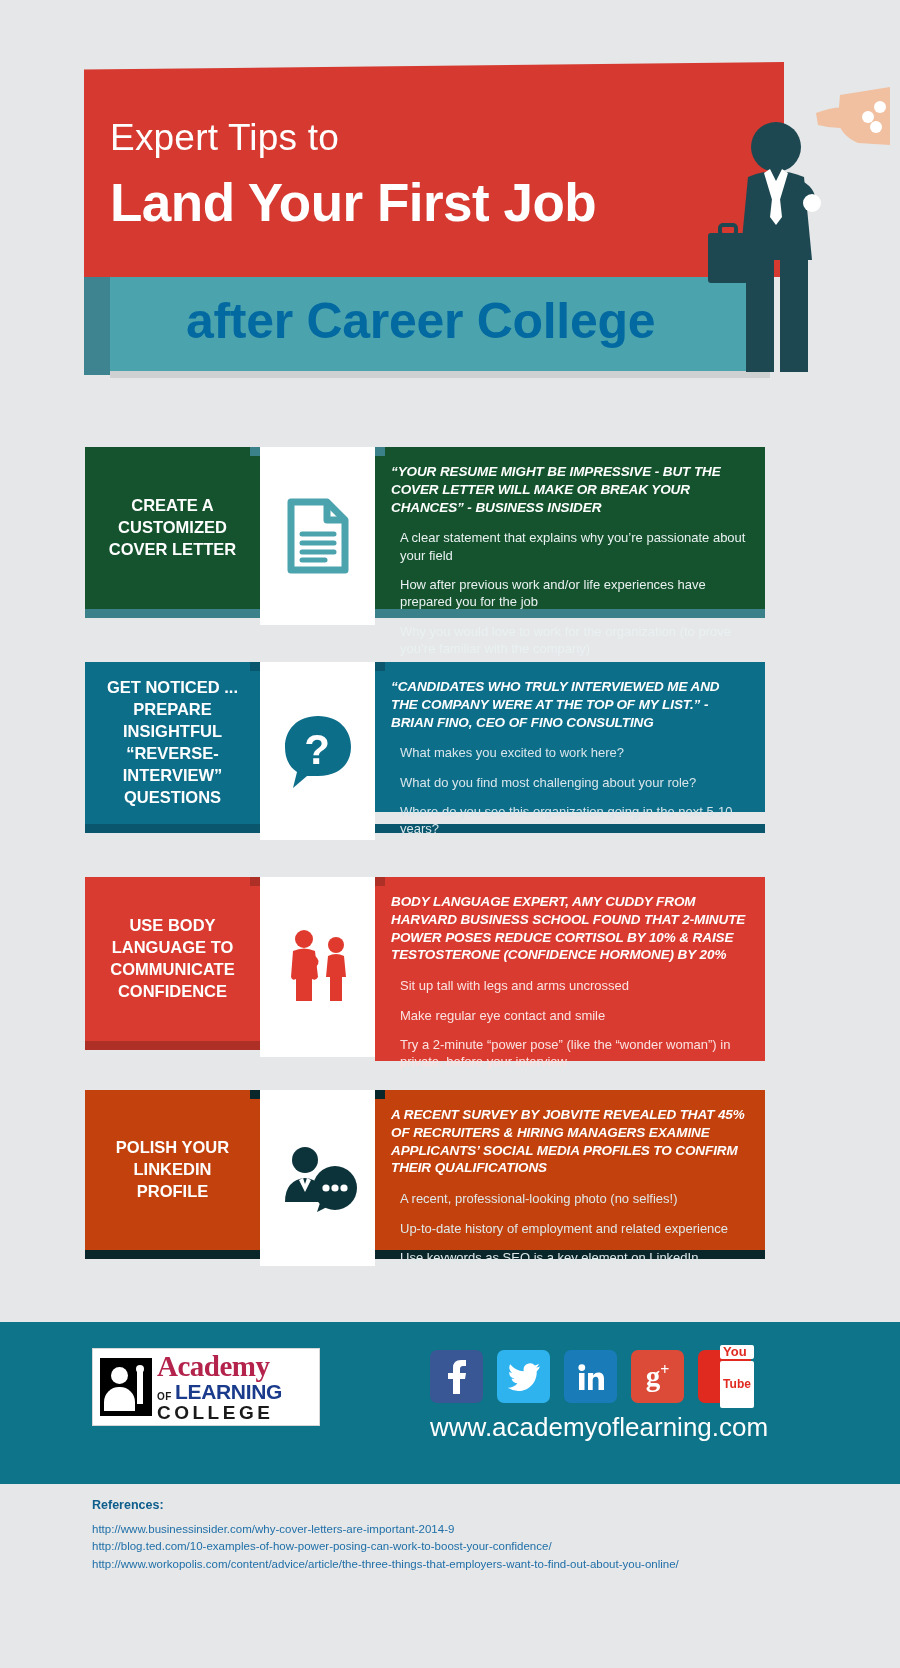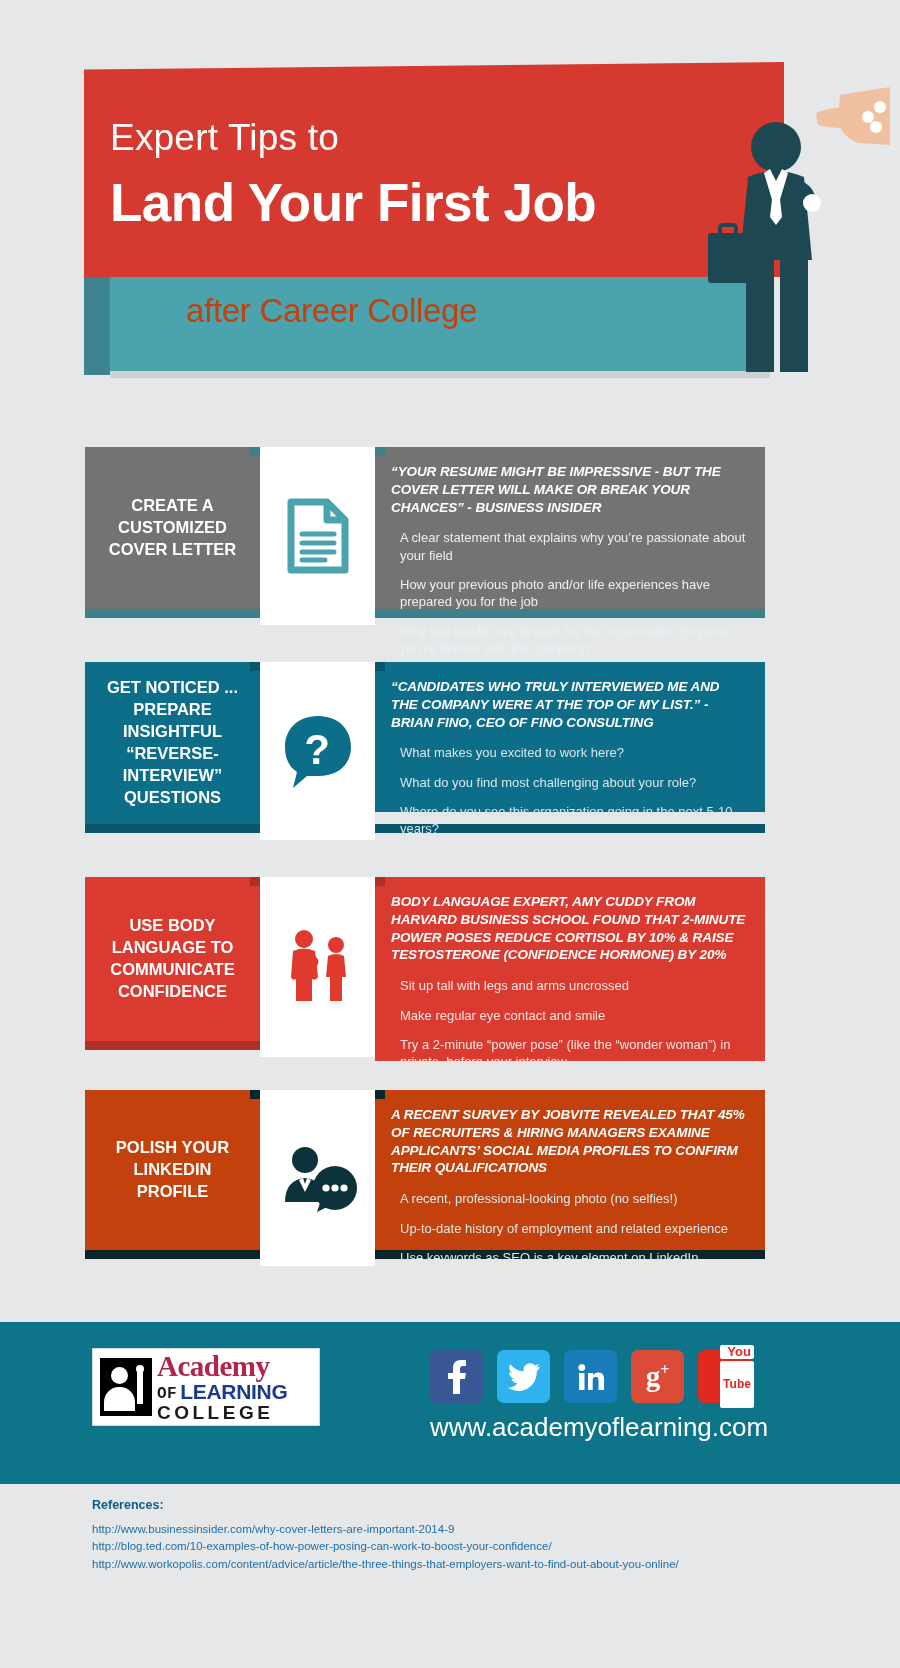--- a/index.html
+++ b/index.html
@@ -41,21 +41,21 @@
     font-size:37px; color:#ffffff; font-weight:400;
     letter-spacing:.2px;
   }
   .hdr-line2 {
     position:absolute; left:110px; top:172px;
     font-size:53px; color:#ffffff; font-weight:bold;
     letter-spacing:-.5px;
   }
   .hdr-line3 {
     position:absolute; left:186px; top:292px;
-    font-size:33px; color:#c2410c; font-weight:400;
+    font-size:50px; color:#0369a1; font-weight:700;
     letter-spacing:-.3px;
   }
 
   .hdr-figure { position:absolute; left:690px; top:85px; width:200px; height:300px; }
 
   
   .section { position:absolute; left:85px; width:680px; }
 
   .sec-left {
     position:absolute; left:0; top:0;
@@ -96,21 +96,21 @@
     font-size:13.5px; line-height:1.32; color:#ffffff;
     margin-bottom:13px; letter-spacing:-.1px;
   }
   .bullet {
     font-size:13px; line-height:1.33; color:#e9f1f2;
     margin-bottom:12px; padding-left:9px;
   }
   .bullet:last-child { margin-bottom:0; }
 
   
-  .c1 .sec-left, .c1 .sec-right { background:#737373; }
+  .c1 .sec-left, .c1 .sec-right { background:#14532d; }
   .c1 .sec-left-shadow, .c1 .sec-right-shadow, .c1 .notch { background:#3b818a; }
   .c2 .sec-left, .c2 .sec-right { background:#0d6e8a; }
   .c2 .sec-left-shadow, .c2 .sec-right-shadow, .c2 .notch { background:#0a566c; }
   .c3 .sec-left, .c3 .sec-right { background:#d93b30; }
   .c3 .sec-left-shadow, .c3 .sec-right-shadow, .c3 .notch { background:#ad2f26; }
   .c4 .sec-left, .c4 .sec-right { background:#c2410c; }
   .c4 .sec-left-shadow, .c4 .sec-right-shadow, .c4 .notch { background:#09262b; }
   .c3 .bullet { color:#fbe3e1; }
   .c4 .bullet { color:#dfe8e9; }
   .c2 .bullet { color:#d8e6eb; }
@@ -142,21 +142,21 @@
   .logo-mark .bar {
     position:absolute; right:9px; top:14px; width:6px; height:32px;
     background:#ffffff;
   }
   .logo-mark .bar:after {
     content:""; position:absolute; left:-1px; top:-7px;
     width:8px; height:8px; background:#ffffff; border-radius:50%;
   }
   .logo-txt { margin-left:5px; line-height:1; }
   .logo-academy { font-size:29px; color:#b3234b; font-weight:bold; font-family:"Liberation Serif", serif; letter-spacing:-.5px; }
-  .logo-of { font-size:16px; color:#1a1a1a; font-weight:bold; letter-spacing:.5px;font-family:Liberation Mono, monospace; }
+  .logo-of { font-size:10px; color:#1a1a1a; font-weight:bold; letter-spacing:.5px; }
   .logo-learning { font-size:21px; color:#1a3b8c; font-weight:bold; letter-spacing:-.3px; }
   .logo-college { font-size:19px; color:#1a1a1a; font-weight:bold; letter-spacing:3.5px; margin-top:1px; }
 
   .social-row {
     position:absolute; left:430px; top:1350px;
     display:flex; gap:14px;
   }
   .social {
     width:53px; height:53px; border-radius:7px;
     display:flex; align-items:center; justify-content:center;
@@ -234,21 +234,21 @@
           <line x1="15" y1="36" x2="47" y2="36"></line>
           <line x1="15" y1="45" x2="47" y2="45"></line>
           <line x1="15" y1="54" x2="47" y2="54"></line>
           <line x1="15" y1="62" x2="38" y2="62"></line>
         </g>
       </svg>
     </div>
     <div class="sec-right" style="height:162px;">
       <div class="quote">“YOUR RESUME MIGHT BE IMPRESSIVE - BUT THE COVER LETTER WILL MAKE OR BREAK YOUR CHANCES”  - BUSINESS INSIDER</div>
       <div class="bullet">A clear statement that explains why you’re passionate about your field</div>
-      <div class="bullet">How your previous photo and/or life experiences have prepared you for the job</div>
+      <div class="bullet">How after previous work and/or life experiences have prepared you for the job</div>
       <div class="bullet">Why you would love to work for the organization (to prove you’re familiar with the company)</div>
     </div>
   </div>
 
   <div class="section c2" style="top:662px;height:170px;">
     <div class="sec-left-shadow" style="top:162px;"></div>
     <div class="sec-right-shadow" style="top:162px;"></div>
     <div class="notch" style="left:165px;"></div>
     <div class="notch" style="left:290px;"></div>
     <div class="sec-left" style="height:162px;">GET NOTICED ... PREPARE INSIGHTFUL “REVERSE-INTERVIEW” QUESTIONS</div>
@@ -350,21 +350,21 @@
       <svg width="26" height="26" viewBox="0 0 26 26">
           <rect x="1" y="9" width="5.5" height="17" fill="#fff"></rect>
           <circle cx="3.8" cy="3.6" r="3.4" fill="#fff"></circle>
           <path d="M10 9h5.2v2.4c.9-1.6 2.8-2.8 5.2-2.8 4 0 5.6 2.4 5.6 6.6V26h-5.5v-9.4c0-2.3-.8-3.8-2.8-3.8-1.6 0-2.4 1.1-2.8 2.1-.1.4-.2 1-.2 1.5V26H10z" fill="#fff"></path>
         </svg>
     </div>
     <div class="social s-gp">
       <span style="font-size:29px;font-family:'Liberation Serif',serif;">g<sup style="font-size:16px;">+</sup></span>
     </div>
     <div class="social s-yt">
-      <div style="text-align:right;line-height:1.05;margin-left:25px;">
+      <div style="text-align:left;line-height:1.05;margin-left:25px;">
         <div style="background:#fff;color:#e02a20;font-size:13px;font-weight:bold;padding:0 3px;border-radius:2px;">You</div>
         <div style="background:#fff;color:#e02a20;font-size:12px;font-weight:bold;padding:17px 3px;border-radius:2px;margin-top:2px;">Tube</div>
       </div>
     </div>
   </div>
 
   <div class="site-url">www.academyoflearning.com</div>
 
   <div class="refs">
     <div class="refs-title">References:</div>

